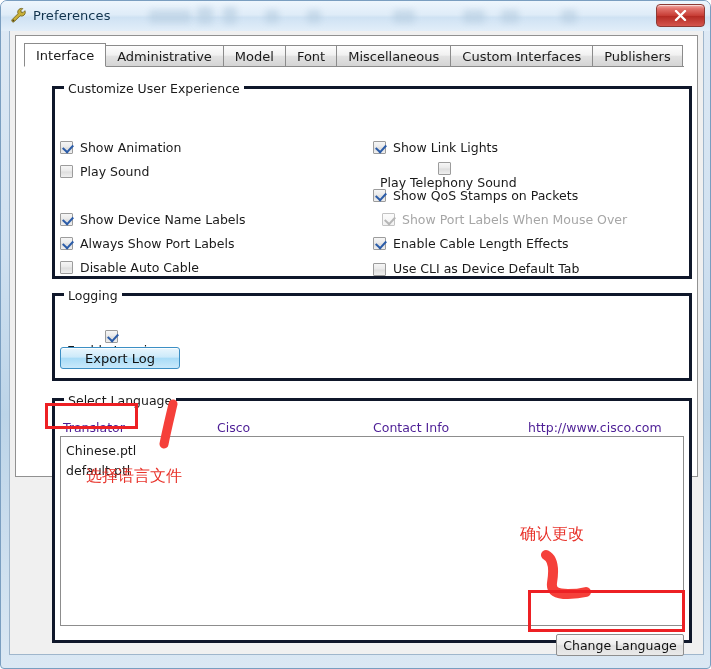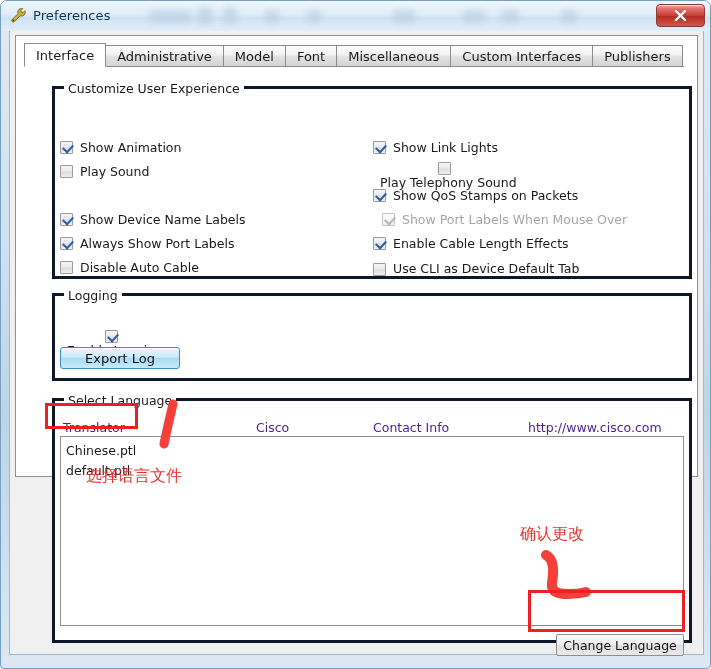--- a/index.html
+++ b/index.html
@@ -239,21 +239,21 @@
       </div>
       <div id="export-log">
         <span>Export Log</span>
       </div>
 
       <div class="group" style="left:36px;top:362px;width:640px;height:245px;">
         <span class="group-title">Select Language</span>
       </div>
 
       <span class="lang-header" style="left:47px;">Translator</span>
-      <span class="lang-header" style="left:201px;margin-left:39px;">Cisco</span>
+      <span class="lang-header" style="left:201px;">Cisco</span>
       <span class="lang-header" style="left:357px;">Contact Info</span>
       <span class="lang-header" style="left:512px;">http://www.cisco.com</span>
 
       <div id="lang-list">
         <span class="lang-item" style="top:6px;">Chinese.ptl</span>
         <span class="lang-item" style="top:26px;">default.ptl</span>
       </div>
 
       <div id="change-language">
         <span>Change Language</span>

